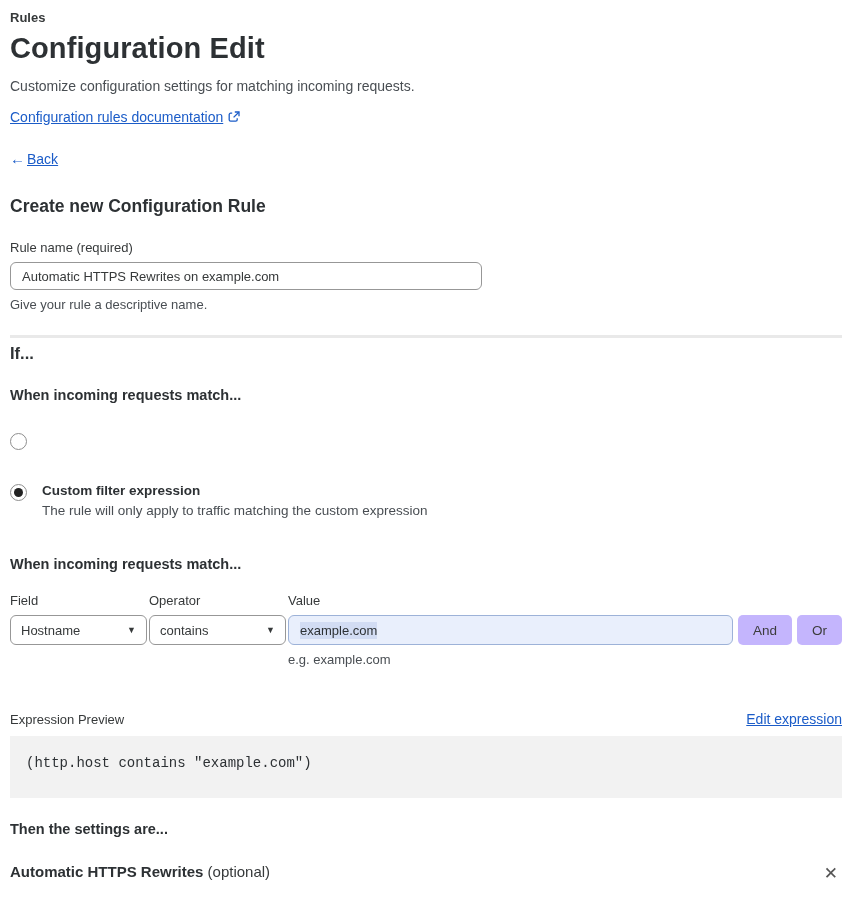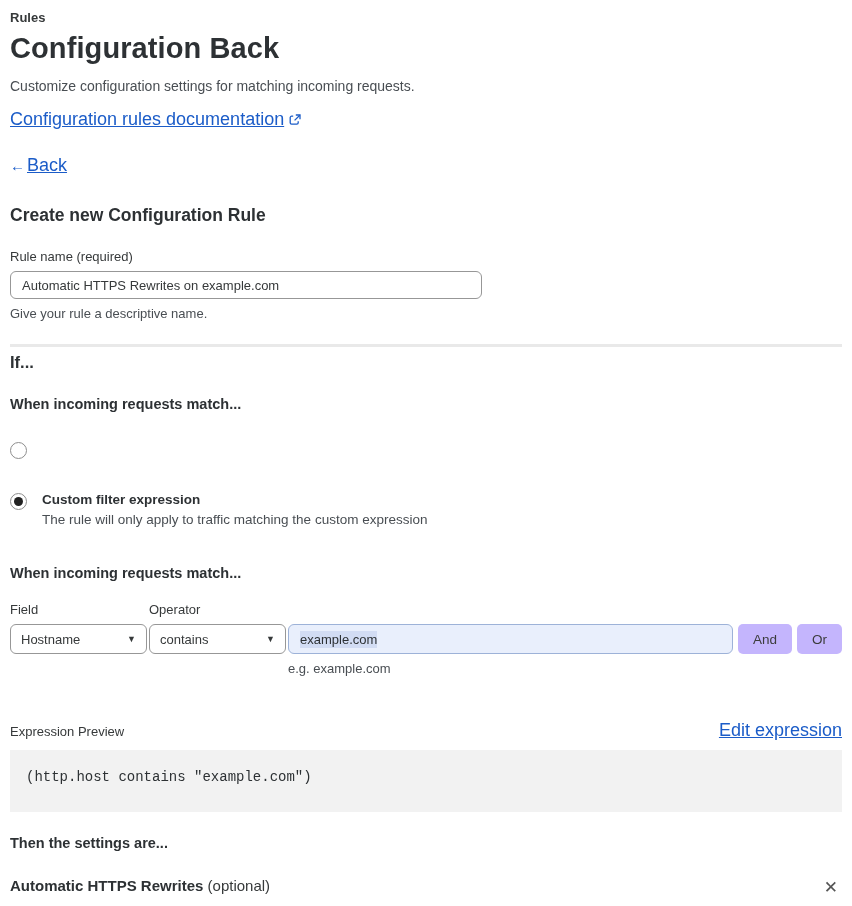--- a/index.html
+++ b/index.html
@@ -12,21 +12,21 @@
     overflow: hidden;
   }
   .page { padding: 8px 10px 0 10px; }
 
   
   .eyebrow { font-size: 13px; font-weight: 700; color: #36393a; padding-top: 2px; }
   .page-title { font-size: 29px; font-weight: 700; color: #2d3134; margin-top: 7px; letter-spacing: 0.1px; }
   .subtitle { font-size: 14px; color: #494e53; margin-top: 13px; }
   .doc-link-row { margin-top: 15px; display: flex; align-items: center; gap: 5px; }
   a.link, .link {
-    color: #1b5cc8; font-size: 18px; text-decoration: underline; cursor: pointer;
+    color: #1b5cc8; font-size: 14px; text-decoration: underline; cursor: pointer;
   }
   .ext-icon { color: #1b5cc8; display: inline-flex; }
   .back-row { margin-top: 25px; display: flex; align-items: center; }
   .back-arrow { color: #1b5cc8; font-size: 15px; margin-right: 2px; text-decoration: none; }
 
   
   .section-h2 { font-size: 17.5px; font-weight: 700; color: #2d3134; margin-top: 29px; }
   .field-label { font-size: 13px; color: #36393a; margin-top: 23px; }
   .rule-name-input {
     margin-top: 7px;
@@ -100,21 +100,21 @@
   .setting-optional { font-size: 15px; font-weight: 400; color: #36393a; }
   .close-x { font-size: 17px; color: #555; cursor: pointer; line-height: 1; padding: 2px 4px; }
 </style>
 </head>
 <body>
 
 <div class="page">
 
   
   <div class="eyebrow">Rules</div>
-  <div class="page-title">Configuration Back</div>
+  <div class="page-title">Configuration Edit</div>
   <div class="subtitle">Customize configuration settings for matching incoming requests.</div>
 
   <div class="doc-link-row">
     <span class="link">Configuration rules documentation</span>
     <span class="ext-icon">
       <svg width="12" height="12" viewBox="0 0 12 12" fill="none" stroke="currentColor" stroke-width="1.3">
         <path d="M4.2 2.2H2.6A1.4 1.4 0 0 0 1.2 3.6v5.2a1.4 1.4 0 0 0 1.4 1.4h5.2a1.4 1.4 0 0 0 1.4-1.4V7.2"></path>
         <path d="M6.8 1h4.2v4.2"></path>
         <path d="M10.8 1.2 5.6 6.4"></path>
       </svg>
@@ -150,20 +150,21 @@
       <div class="radio-desc">The rule will only apply to traffic matching the custom expression</div>
     </div>
   </div>
 
   
   <div class="match-h" style="margin-top:38px;">When incoming requests match...</div>
 
   <div class="builder">
     <div class="col-label" style="grid-column:1;">Field</div>
     <div class="col-label" style="grid-column:2;">Operator</div>
+    <div class="col-label" style="grid-column:3 / span 3;">Value</div>
 
     <div class="select-box" style="grid-column:1;">
       <span>Hostname</span>
       <span class="chevron">▼</span>
     </div>
     <div class="select-box" style="grid-column:2;">
       <span>contains</span>
       <span class="chevron">▼</span>
     </div>
     <div class="value-input" style="grid-column:3;">

